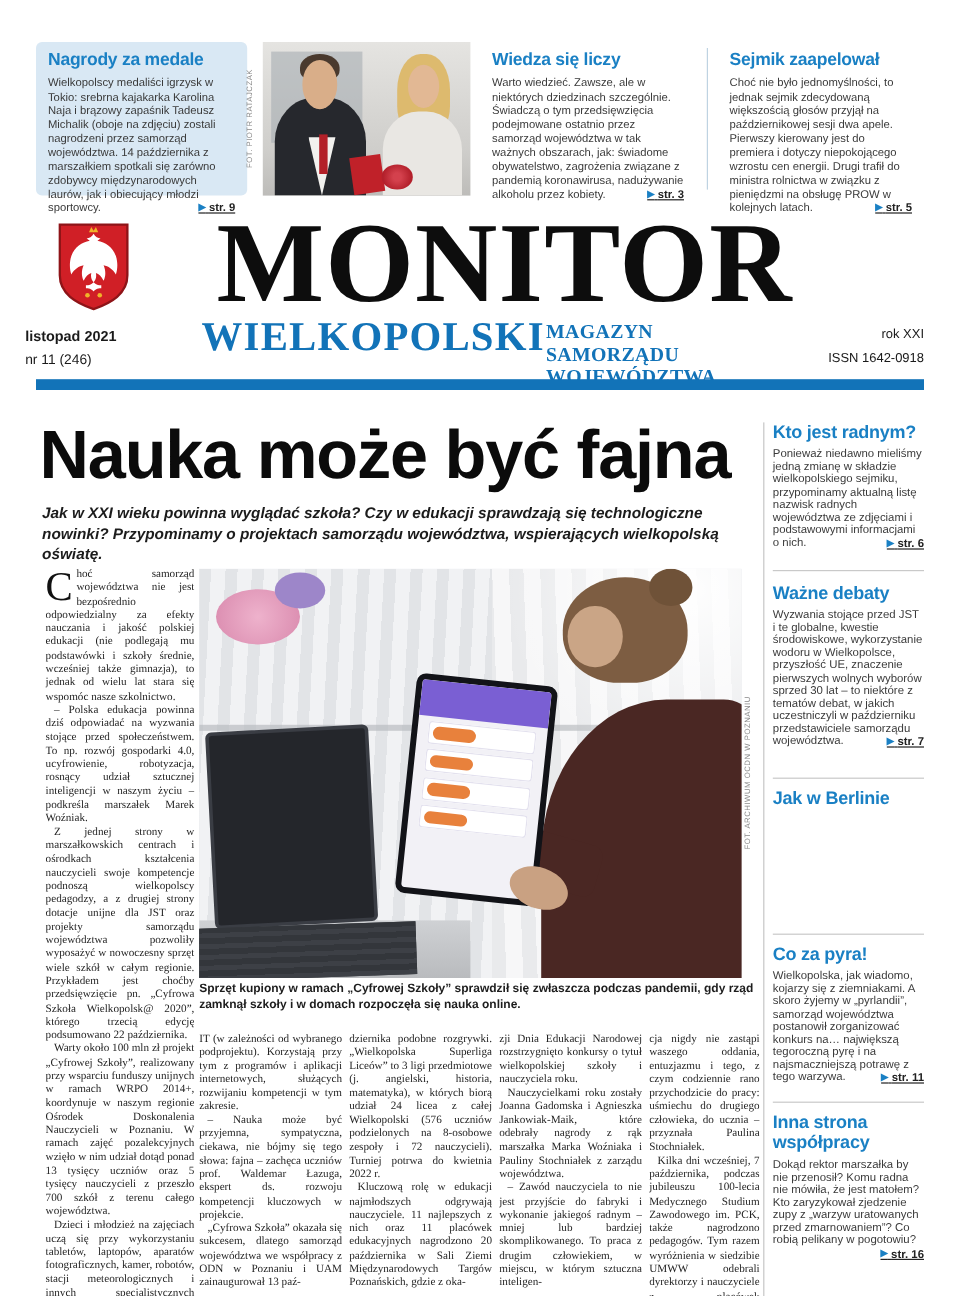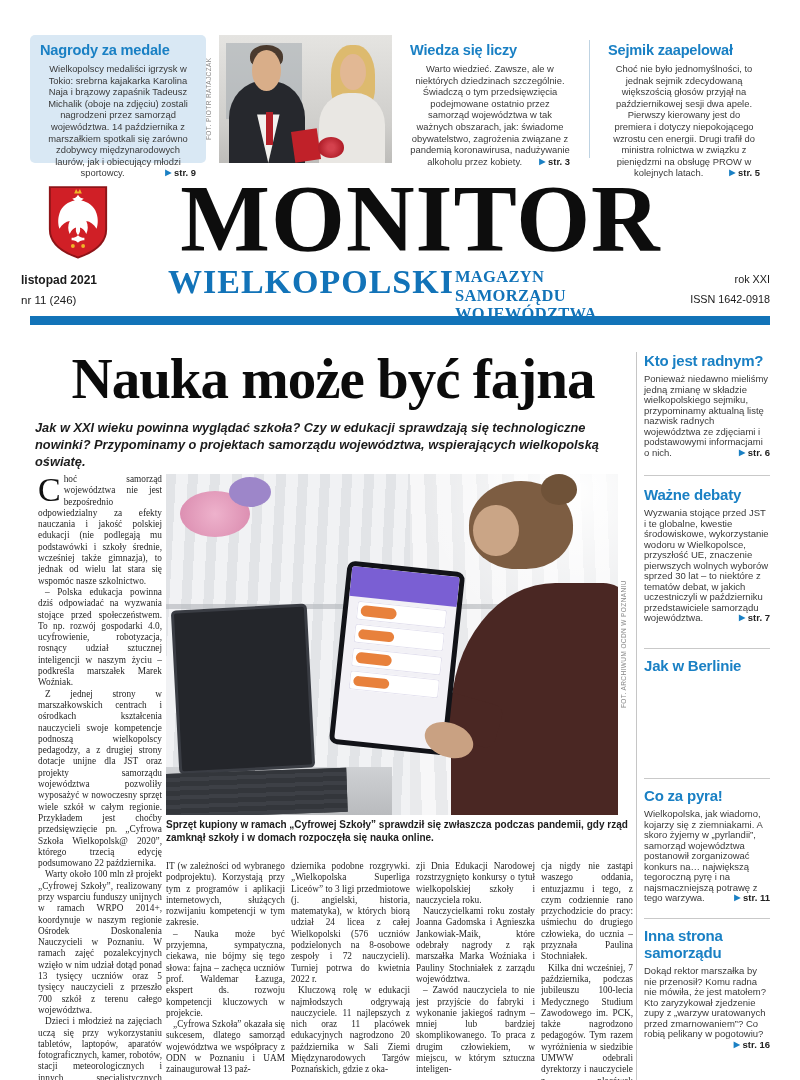--- a/index.html
+++ b/index.html
@@ -3,27 +3,27 @@
 <meta charset="utf-8">
 <style>
   * { margin:0; padding:0; box-sizing:border-box; }
   html,body { background:#ffffff; }
   body { width:800px; height:1080px; font-family:"Liberation Sans",sans-serif; }
   .page { position:relative; width:800px; height:1080px; background:#fff; overflow:hidden; }
 
   
   .tbox { position:absolute; top:35px; height:128px; padding:7px 10px 6px 10px; }
   .tbox h2 { font-size:14.6px; font-weight:bold; color:#1a80c4; letter-spacing:-0.2px; margin-bottom:5px; }
-  .tbox p  { font-size:9.4px; line-height:11.6px; color:#3a3a3a; text-align:center; }
+  .tbox p  { font-size:9.4px; line-height:11.6px; color:#3a3a3a; text-align:left; }
   .tbox1 { left:30px; width:176px; background:#d9e8f4; border-radius:5px; }
   .tbox2 { left:400px; width:180px; }
   .tbox3 { left:598px; width:172px; }
   .tdivider { position:absolute; left:589px; top:40px; width:1px; height:118px; background:#bfd3e2; }
 
-  .pref { float:right; white-space:nowrap; font-weight:bold; color:#222; }
+  .pref { float:right; white-space:nowrap; font-weight:bold; color:#222;text-decoration:underline; }
   .tbox .pref { font-size:9.4px; }
   .tri { color:#1a80c4; font-size:8px; vertical-align:1px; }
 
   .vcred { position:absolute; writing-mode:vertical-rl; transform:rotate(180deg);
            font-size:6.5px; color:#8a8a8a; letter-spacing:0.4px; text-align:center; }
   .vcred1 { left:205px; top:35px; height:128px; width:12px; }
   .vcred2 { left:620px; top:474px; height:341px; width:12px; }
 
   
   .tphoto { position:absolute; left:219px; top:35px; width:173px; height:128px; overflow:hidden;
@@ -51,22 +51,22 @@
                 font-size:34px; color:#1273b8; letter-spacing:1px; }
   .mast-tag   { position:absolute; left:455px; top:268px; width:188px; text-align:left;
                 font-family:"Liberation Serif",serif; font-weight:bold; font-size:16.5px; line-height:18.5px;
                 color:#1273b8; letter-spacing:0.3px; }
   .mast-issue { position:absolute; right:30px; top:273px; text-align:right; font-size:10.8px; color:#1a1a1a; }
   .mast-issue .r1 { display:block; margin-bottom:8px; }
   .blue-bar { position:absolute; left:30px; top:316px; width:740px; height:9px; background:#1273b8; }
 
   
   .headline { position:absolute; left:33px; top:346px; width:600px;
-              font-family:Liberation Serif, serif; font-weight:bold; font-size:57px; letter-spacing:-1px;
-              color:#0b0b0b;text-align:center; }
+              font-family:Liberation Sans, sans-serif; font-weight:bold; font-size:57px; letter-spacing:-1px;
+              color:#0b0b0b; }
   .subhead  { position:absolute; left:35px; top:419px; width:598px;
               font-size:12.8px; font-weight:bold; line-height:17px; color:#1c1c1c;font-style:italic; }
 
   
   .side-rule { position:absolute; left:636px; top:352px; width:1px; height:728px; background:#c6c6c6; }
   .sb { position:absolute; left:644px; width:126px; }
   .sb h3 { font-size:15px; font-weight:bold; color:#1a80c4; line-height:17px; margin-bottom:5px; letter-spacing:-0.2px; }
   .sb p  { font-size:9.5px; line-height:10.5px; color:#3a3a3a; }
   .sb .pref { font-size:9.5px; }
   .sb-sep { position:absolute; left:644px; width:126px; height:1px; background:#c9c9c9; }
@@ -213,21 +213,21 @@
   <div class="sb-sep" style="top:778px"></div>
 
   <div class="sb" style="top:787px">
     <h3>Co za pyra!</h3>
     <p><span>Wielkopolska, jak wiadomo, kojarzy się z ziemniakami. A skoro żyjemy w „pyrlandii”, samorząd województwa postanowił zorganizować konkurs na… największą tegoroczną pyrę i na najsmaczniejszą potrawę z tego warzywa.</span>
       <span class="pref"><span class="tri">▶</span> <span>str. 11</span></span></p>
   </div>
   <div class="sb-sep" style="top:918px"></div>
 
   <div class="sb" style="top:927px">
-    <h3>Inna strona samorządu</h3>
+    <h3>Inna strona współpracy</h3>
     <p><span>Dokąd rektor marszałka by nie przenosił? Komu radna nie mówiła, że jest matołem? Kto zaryzykował zjedzenie zupy z „warzyw uratowanych przed zmarnowaniem”? Co robią pelikany w pogotowiu?</span>
       <span class="pref"><span class="tri">▶</span> <span>str. 16</span></span></p>
   </div>
 
   <div class="bcol col1">
     <p class="bp noind"><span class="dropcap">C</span><span>hoć samorząd województwa nie jest bezpośrednio odpowiedzialny za efekty nauczania i jakość polskiej edukacji (nie podlegają mu podstawówki i szkoły średnie, wcześniej także gimnazja), to jednak od wielu lat stara się wspomóc nasze szkolnictwo.</span></p>
     <p class="bp">– Polska edukacja powinna dziś odpowiadać na wyzwania stojące przed społeczeństwem. To np. rozwój gospodarki 4.0, ucyfrowienie, robotyzacja, rosnący udział sztucznej inteligencji w naszym życiu – podkreśla marszałek Marek Woźniak.</p>
     <p class="bp">Z jednej strony w marszałkowskich centrach i ośrodkach kształcenia nauczycieli swoje kompetencje podnoszą wielkopolscy pedagodzy, a z drugiej strony dotacje unijne dla JST oraz projekty samorządu województwa pozwoliły wyposażyć w nowoczesny sprzęt wiele szkół w całym regionie. Przykładem jest choćby przedsięwzięcie pn. „Cyfrowa Szkoła Wielkopolsk@ 2020”, którego trzecią edycję podsumowano 22 października.</p>
     <p class="bp">Warty około 100 mln zł projekt „Cyfrowej Szkoły”, realizowany przy wsparciu funduszy unijnych w ramach WRPO 2014+, koordynuje w naszym regionie Ośrodek Doskonalenia Nauczycieli w Poznaniu. W ramach zajęć pozalekcyjnych wzięło w nim udział dotąd ponad 13 tysięcy uczniów oraz 5 tysięcy nauczycieli z przeszło 700 szkół z terenu całego województwa.</p>
     <p class="bp">Dzieci i młodzież na zajęciach uczą się przy wykorzystaniu tabletów, laptopów, aparatów fotograficznych, kamer, robotów, stacji meteorologicznych i innych specjalistycznych sprzętów</p>

